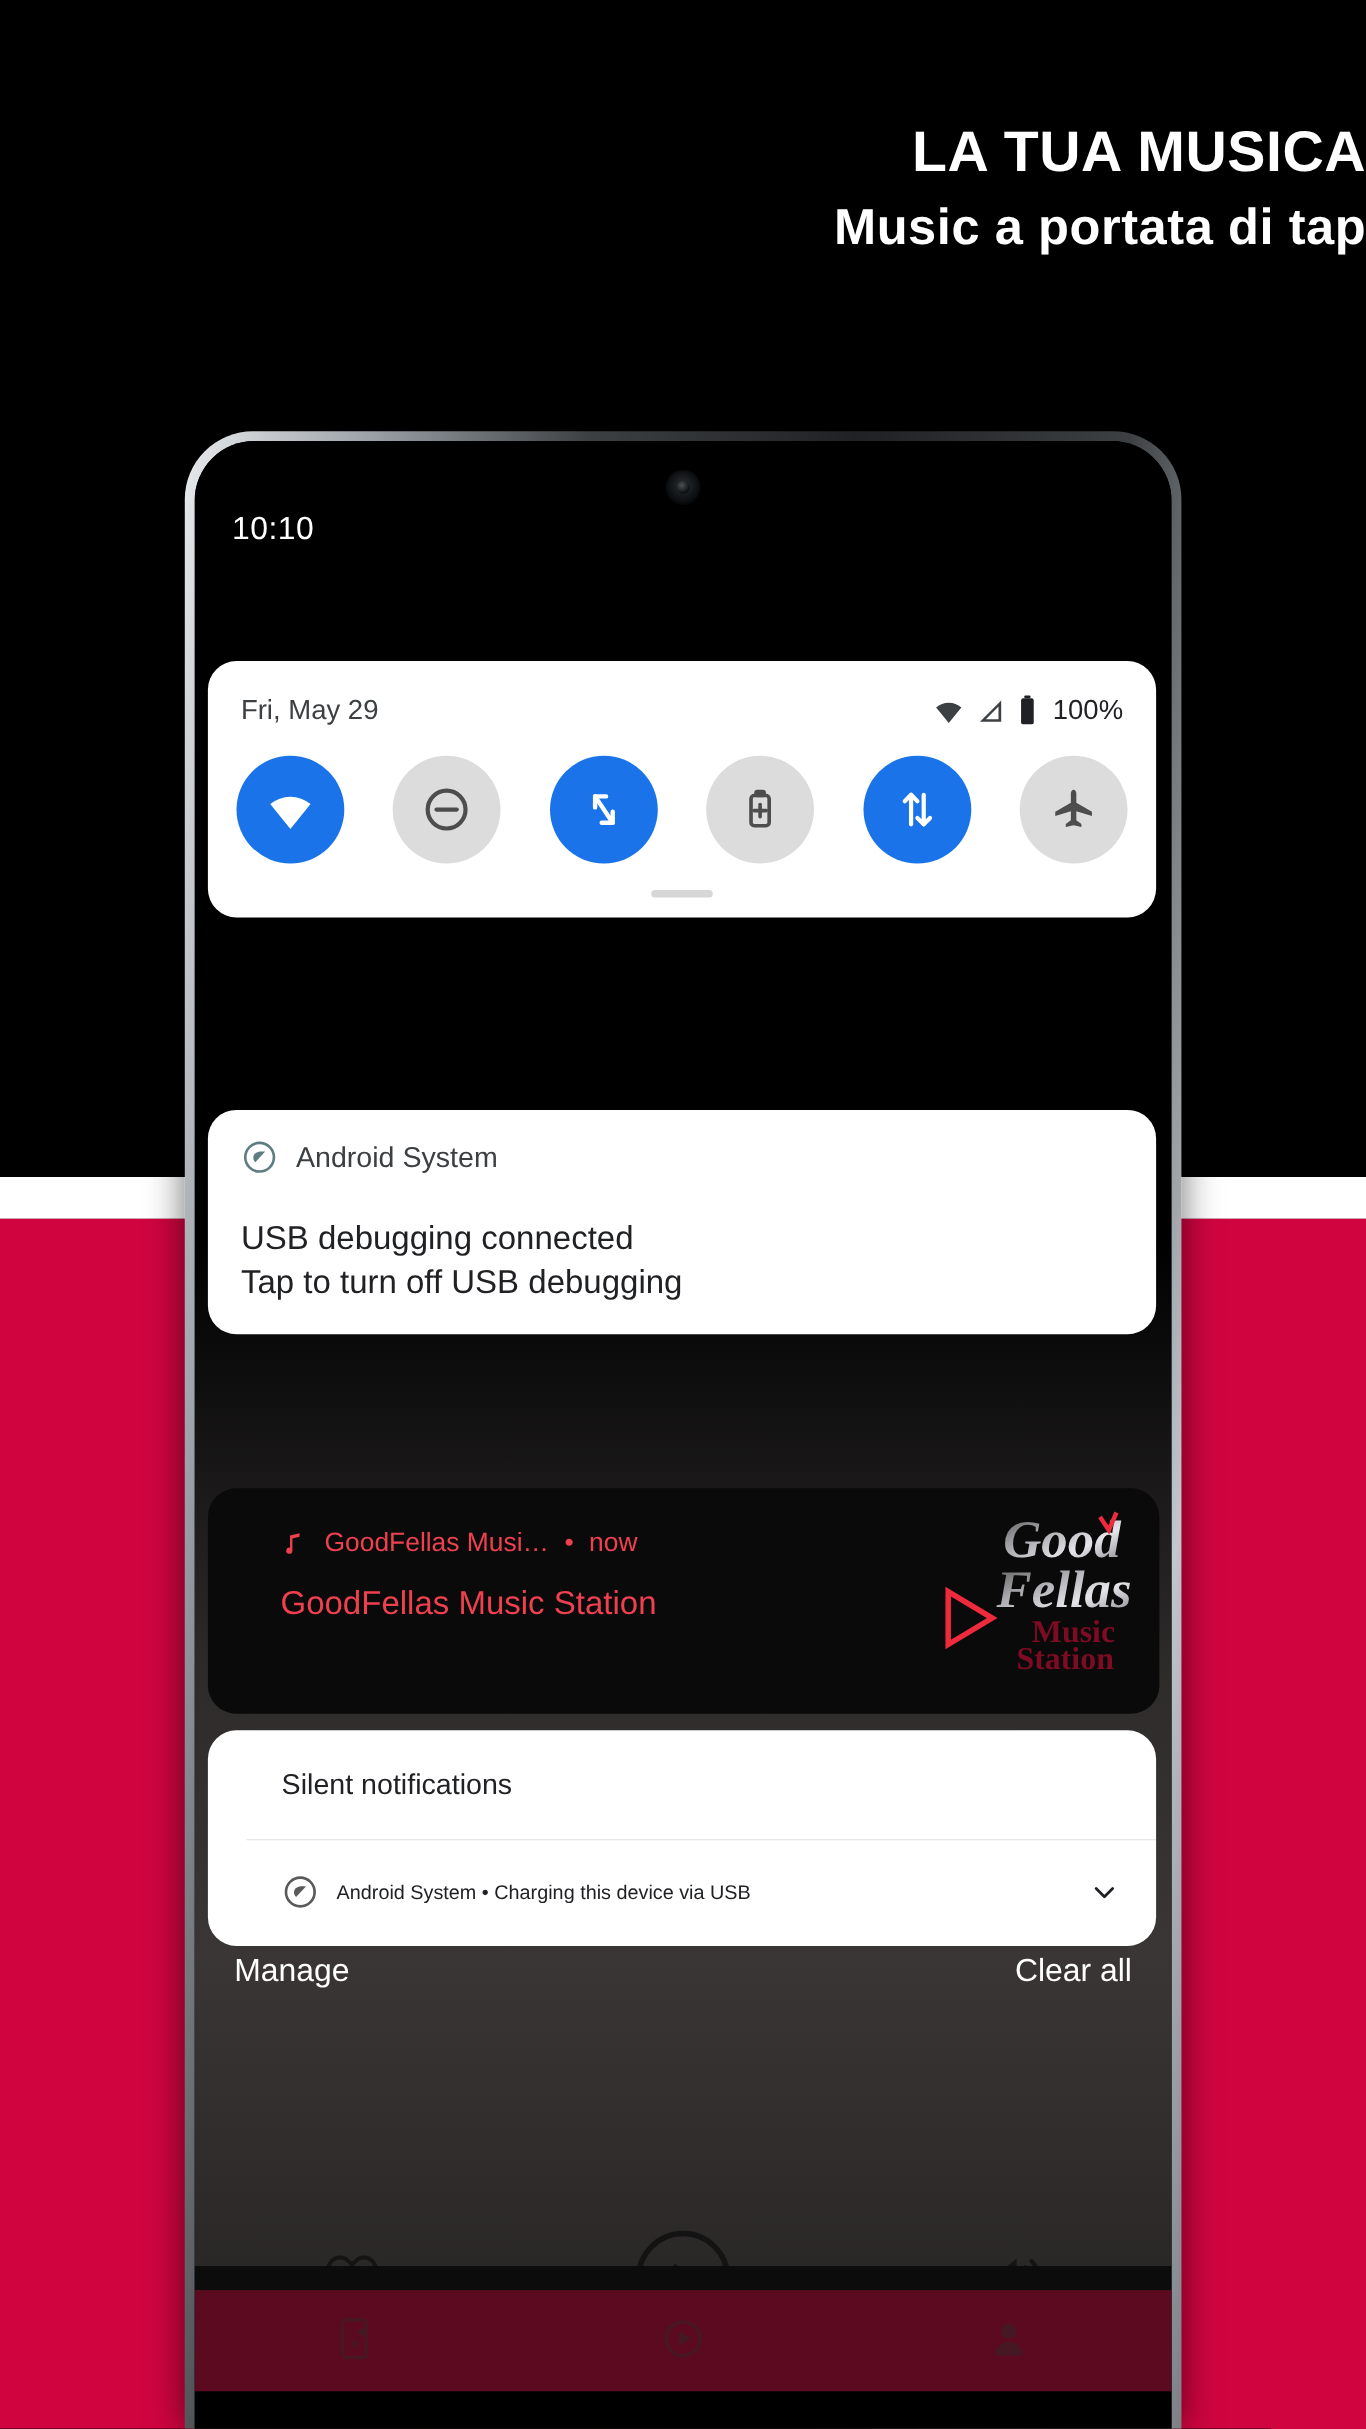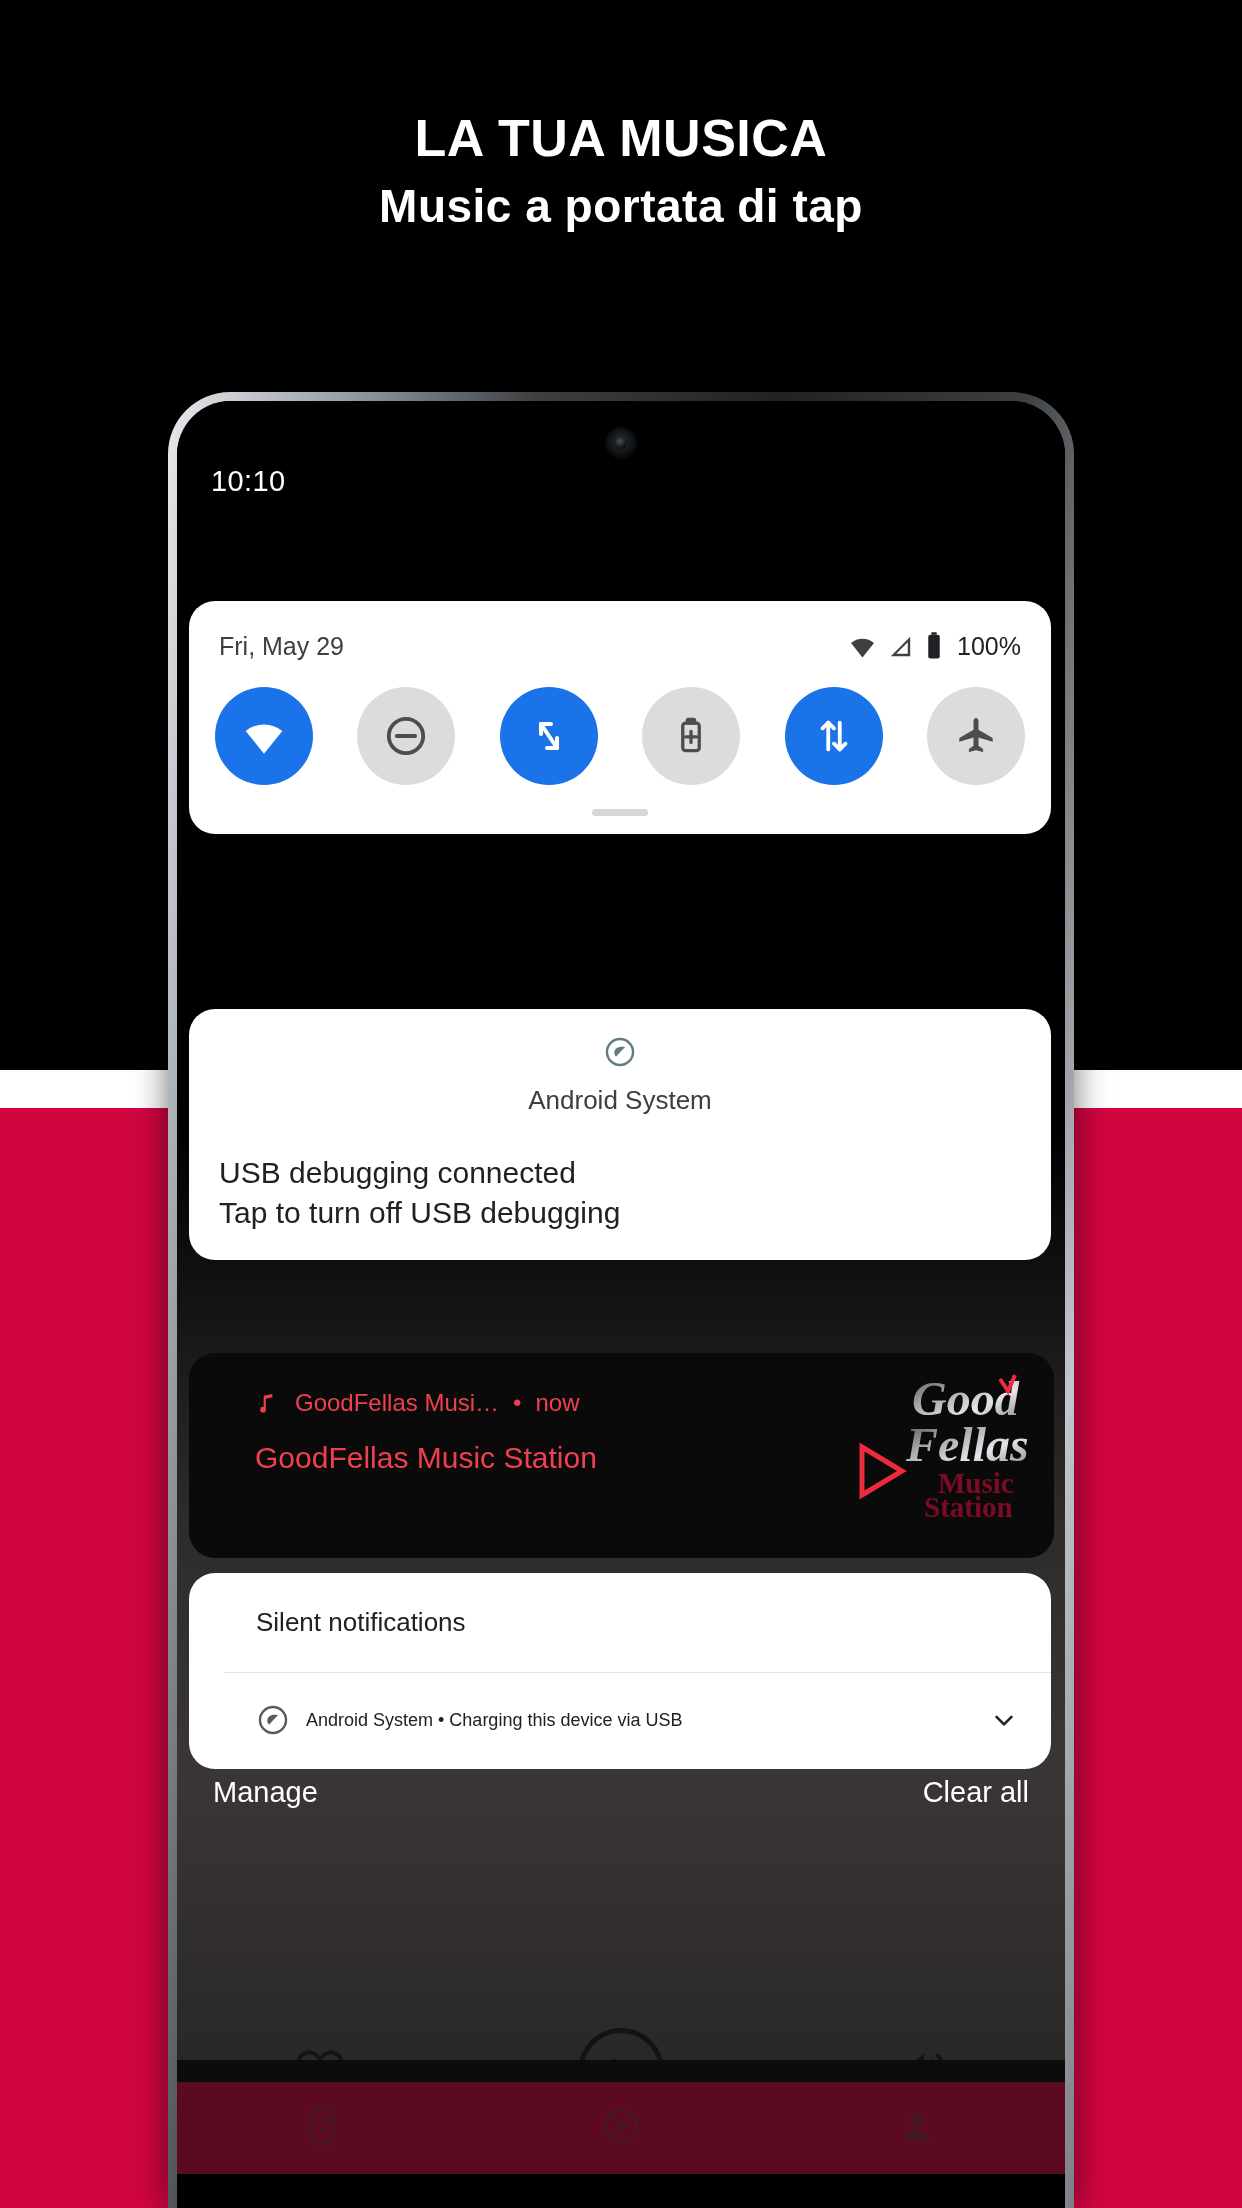--- a/index.html
+++ b/index.html
@@ -11,21 +11,21 @@
   }
 
   
   .bg-black { position:absolute; left:0; top:0; width:1242px; height:1070px; background:#000000; }
   .bg-white { position:absolute; left:0; top:1070px; width:1242px; height:38px; background:#ffffff; }
   .bg-red   { position:absolute; left:0; top:1108px; width:1242px; height:1100px; background:#D00540; }
 
   
   .headline {
     position:absolute; left:0; top:108px; width:1242px;
-    text-align:center; color:#ffffff;
+    text-align:right; color:#ffffff;
     font-size:52px; font-weight:bold; letter-spacing:0.5px;
     line-height:1.18;
   }
   .headline .l2 { display:block; font-size:46px; margin-top:10px; }
 
   
   .phone {
     position:absolute; left:168px; top:392px;
     width:906px; height:1816px;
     border-radius:62px 62px 0 0;
@@ -106,21 +106,21 @@
     width:56px; height:7px; border-radius:4px; background:#d7d7d7;
     margin:14px auto 18px auto;
   }
 
   
   .notif-card {
     position:absolute; left:12px; top:608px; width:862px;
     background:#ffffff; border-radius:26px;
     padding:26px 30px 30px 30px;
   }
-  .notif-app { display:flex; align-items:center; gap:16px;flex-direction:column; }
+  .notif-app { display:flex; align-items:center; gap:16px; }
   .notif-app .appname { color:#3c4043; font-size:26px; }
   .notif-title { color:#202124; font-size:30px; margin-top:40px; }
   .notif-sub   { color:#202124; font-size:30px; margin-top:6px; }
 
   
   .media-card {
     position:absolute; left:12px; top:952px; width:865px; height:205px;
     background:#0a0a0a; border-radius:26px; overflow:hidden;padding-left:36px;
   }
   .media-head { display:flex; align-items:center; gap:14px; padding:36px 0 0 30px; }

